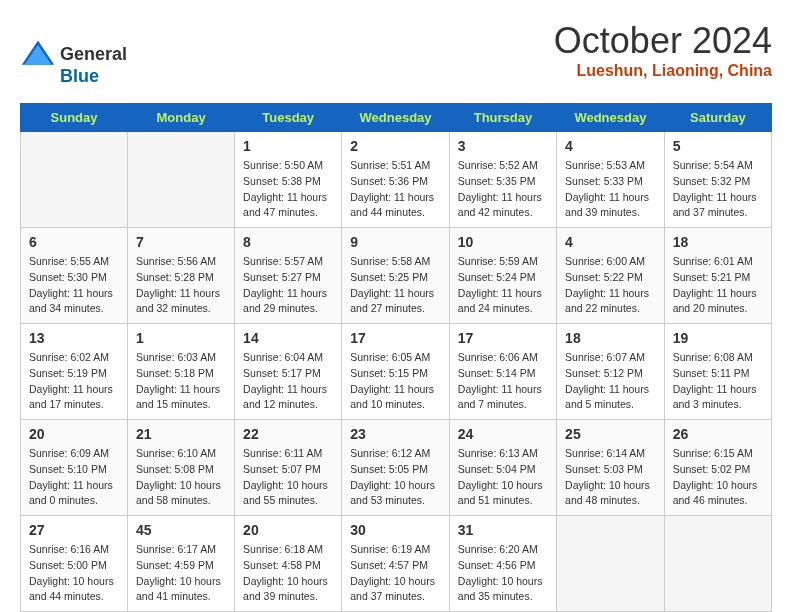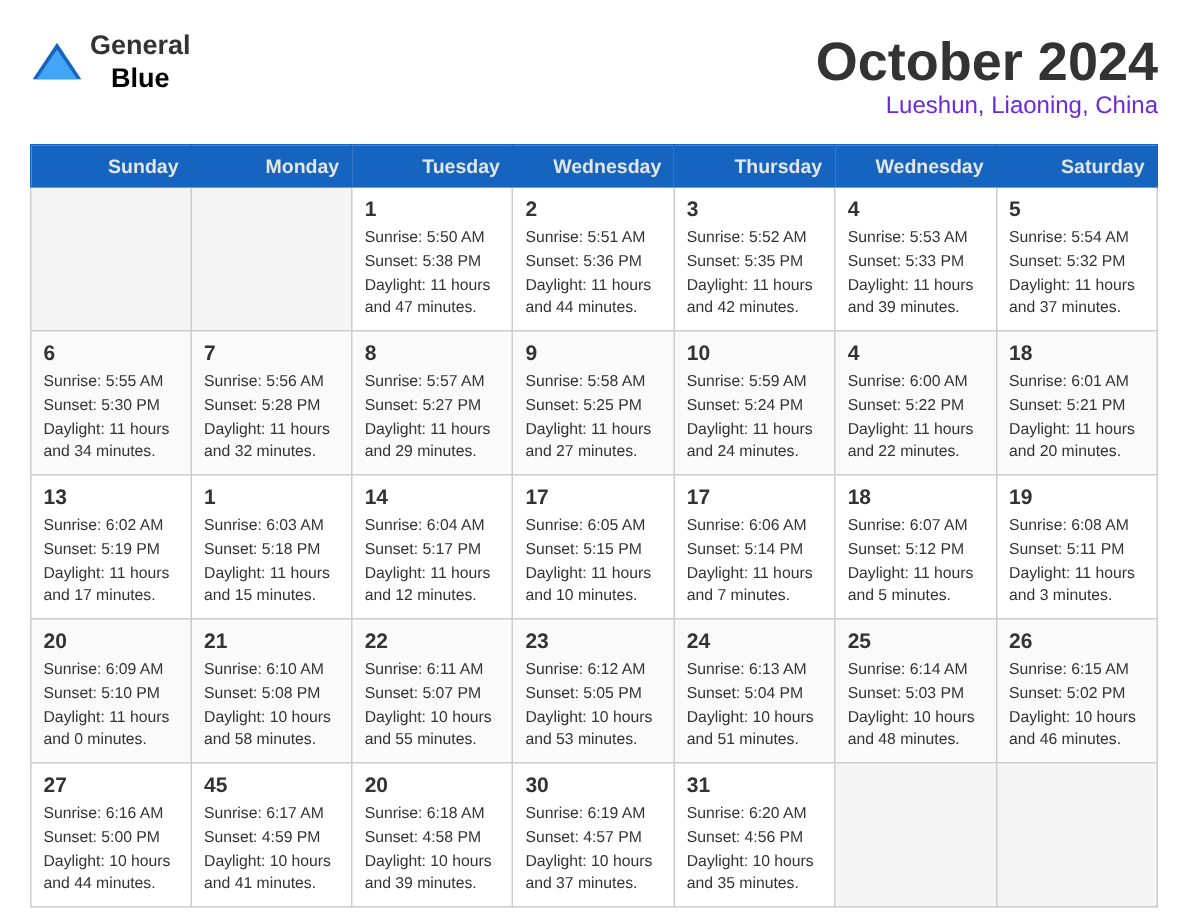--- a/index.html
+++ b/index.html
@@ -18,48 +18,50 @@
     }
     .logo {
       display: flex;
       align-items: center;
       gap: 4px;
     }
     .logo-text {
       font-size: 18px;
       font-weight: bold;
       line-height: 1.2;
+      margin-top: 24px;
     }
     .logo-text .general { color: #333; }
-    .logo-text .blue { color: #000000; text-align: center; }
+    .logo-text .blue { color: #0369a1; }
     .logo-icon {
       width: 36px;
       height: 36px;
     }
     .title-block {
       text-align: right;
     }
     .month-title {
       font-size: 36px;
-      font-weight: bold;
+      font-weight: normal;
       color: #333;
     }
     .location {
       font-size: 16px;
-      color: #6d28d9;
+      color: #c2410c;
+      font-weight: bold;
     }
     .calendar {
       width: 100%;
       border-collapse: collapse;
       font-size: 11px;
     }
     .calendar th {
       background-color: #1565c0;
-      color: #e5e5e5;
-      text-align: right;
+      color: #bef264;
+      text-align: center;
       padding: 6px 8px;
       font-size: 13px;
       font-weight: bold;
       border: 1px solid #1565c0;
     }
     .calendar td {
       border: 1px solid #ccc;
       vertical-align: top;
       padding: 6px 8px;
       min-height: 80px;

